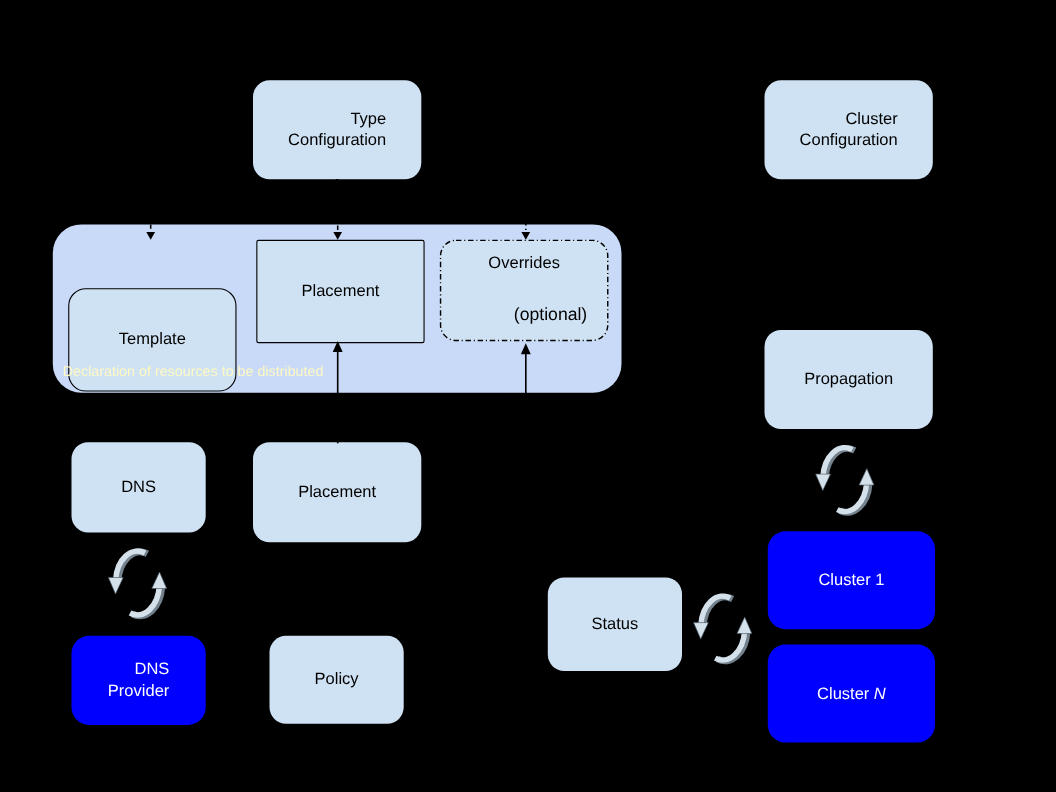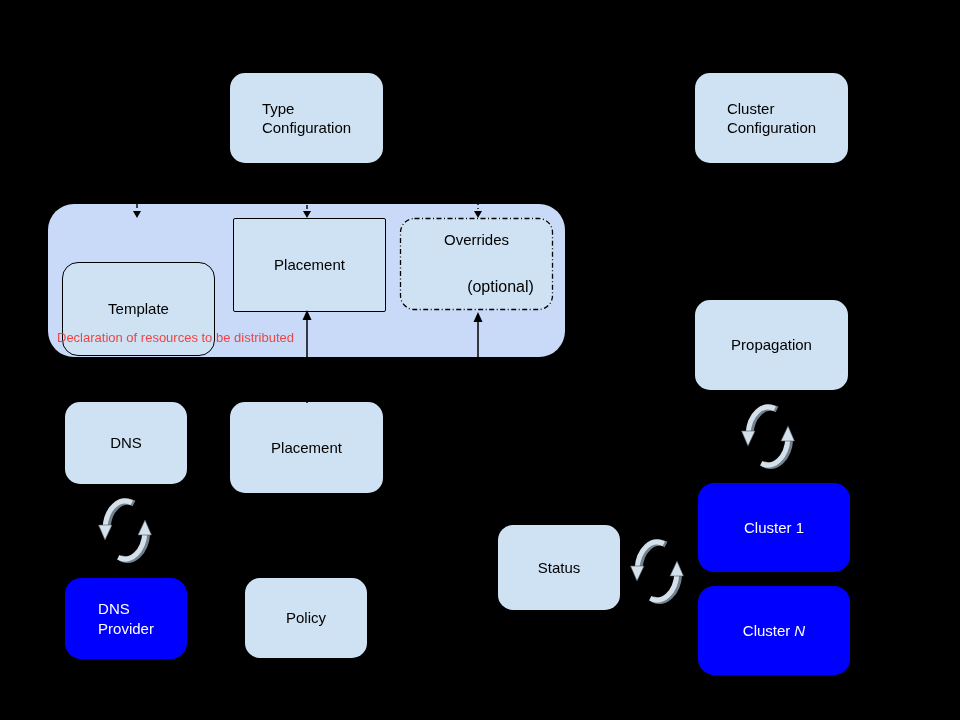--- a/index.html
+++ b/index.html
@@ -4,31 +4,31 @@
 <style>
   html,body{margin:0;padding:0;}
   body{
     width:960px;height:720px;background:#000;
     font-family:"Liberation Sans","DejaVu Sans",sans-serif;
     position:relative;overflow:hidden;
   }
   .canvas{position:absolute;left:0;top:0;width:960px;height:720px;}
   .node{
     position:absolute;display:flex;align-items:center;justify-content:center;
-    text-align:left;background:#cfe2f3;color:#000;border-radius:15px;
+    text-align:right;background:#cfe2f3;color:#000;border-radius:15px;
     font-size:15px;line-height:1.3;white-space:pre-line;
   }
   .node.bordered{border:1px solid #000;}
   .node.blue{background:#0000ff;color:#fff;border-radius:16px;}
   .node.blue.bold{font-weight:normal;}
   .group{
     position:absolute;background:#c9daf8;border-radius:26px;
   }
   .group-caption{
-    position:absolute;font-size:13px;color:#ef4444;white-space:nowrap;
+    position:absolute;font-size:13px;color:#fef9c3;white-space:nowrap;
   }
   .overrides-inner{display:flex;flex-direction:column;align-items:center;gap:28px;}
   .overrides-sub{font-size:16px;white-space:nowrap;padding-left:48px;}
   .cluster-n-suffix{font-style:italic;margin-left:4px;}
   svg.overlay{position:absolute;left:0;top:0;z-index:10;pointer-events:none;}
   svg.sync{position:absolute;z-index:10;}
 </style>
 </head>
 <body>
 

